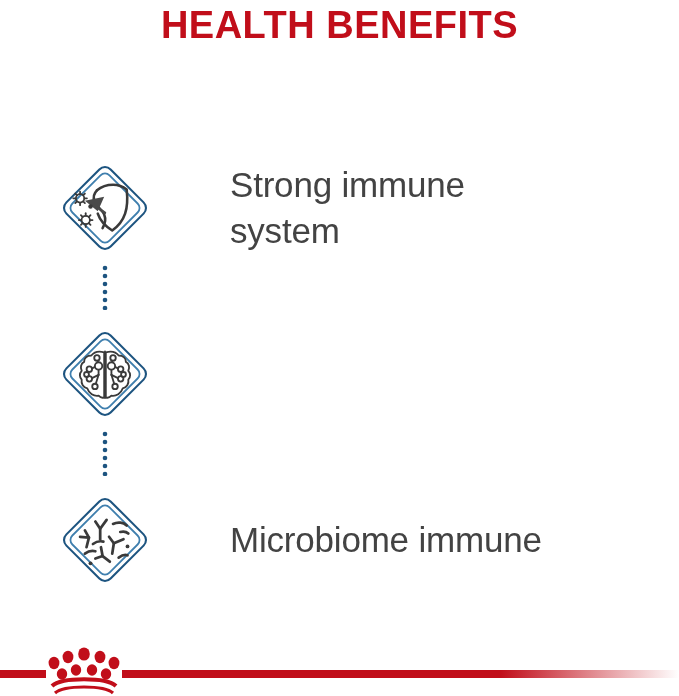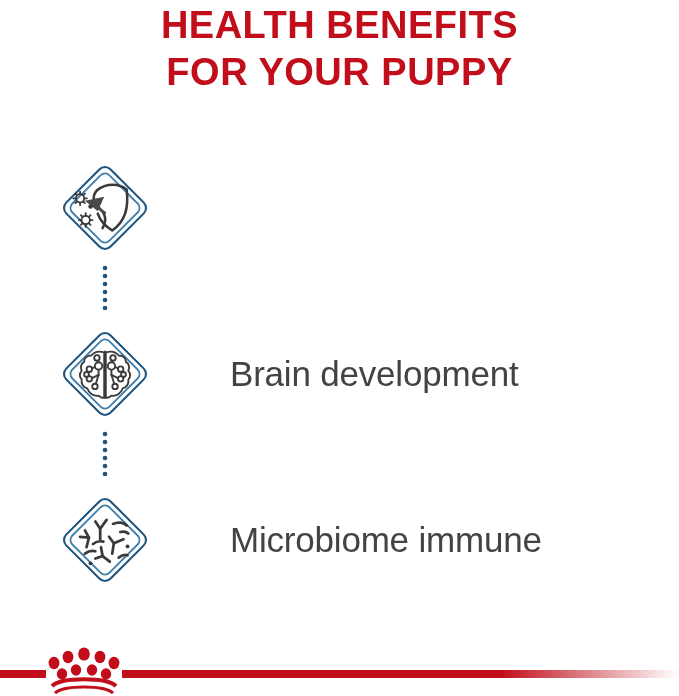--- a/index.html
+++ b/index.html
@@ -94,21 +94,20 @@
     width: 679px;
     height: 70px;
   }
   .footer-svg { display: block; }
 </style>
 </head>
 <body>
 
 <div class="title-block">
   <div class="title-line">HEALTH BENEFITS</div>
-  <div class="title-line">FOR YOUR PUPPY</div>
 </div>
 
 <div class="benefits">
 
   <div class="benefit-row">
     <div class="icon-slot">
       <svg class="icon-frame" viewBox="0 0 112 112">
 
         <path d="M56 5 C59 5 61 6 63 8 L104 49 C106 51 107 53 107 56 C107 59 106 61 104 63
                  L63 104 C61 106 59 107 56 107 C53 107 51 106 49 104 L8 63 C6 61 5 59 5 56
@@ -148,20 +147,22 @@
           <line x1="32" y1="76.5" x2="32" y2="79.5"></line>
           <line x1="23.5" y1="71" x2="26.5" y2="71"></line>
           <line x1="37.5" y1="71" x2="40.5" y2="71"></line>
           <line x1="26" y1="65" x2="28.2" y2="67.2"></line>
           <line x1="35.8" y1="74.8" x2="38" y2="77"></line>
           <line x1="38" y1="65" x2="35.8" y2="67.2"></line>
           <line x1="28.2" y1="74.8" x2="26" y2="77"></line>
         </g>
       </svg>
     </div>
+    <div class="benefit-label">Strong immune
+system</div>
   </div>
 
   <div class="connector" style="top:124px;">
     <svg class="connector-dots" width="14" height="46" viewBox="0 0 14 46">
       <circle cx="7" cy="4" r="2.3" fill="#1d5480"></circle>
       <circle cx="7" cy="12" r="2.3" fill="#1d5480"></circle>
       <circle cx="7" cy="20" r="2.3" fill="#1d5480"></circle>
       <circle cx="7" cy="28" r="2.3" fill="#1d5480"></circle>
       <circle cx="7" cy="36" r="2.3" fill="#1d5480"></circle>
       <circle cx="7" cy="44" r="2.3" fill="#1d5480"></circle>
@@ -218,21 +219,20 @@
 
           <circle cx="66" cy="36" r="3.4"></circle>
           <circle cx="64" cy="46" r="4.6"></circle>
           <circle cx="75.5" cy="50" r="3.4"></circle>
           <circle cx="75.5" cy="62" r="3.4"></circle>
           <circle cx="68.5" cy="71.5" r="3.4"></circle>
           <circle cx="79" cy="56.5" r="3.0"></circle>
         </g>
       </svg>
     </div>
-    <div class="benefit-label">Brain development</div>
   </div>
 
   <div class="connector" style="top:290px;">
     <svg class="connector-dots" width="14" height="46" viewBox="0 0 14 46">
       <circle cx="7" cy="4" r="2.3" fill="#1d5480"></circle>
       <circle cx="7" cy="12" r="2.3" fill="#1d5480"></circle>
       <circle cx="7" cy="20" r="2.3" fill="#1d5480"></circle>
       <circle cx="7" cy="28" r="2.3" fill="#1d5480"></circle>
       <circle cx="7" cy="36" r="2.3" fill="#1d5480"></circle>
       <circle cx="7" cy="44" r="2.3" fill="#1d5480"></circle>

